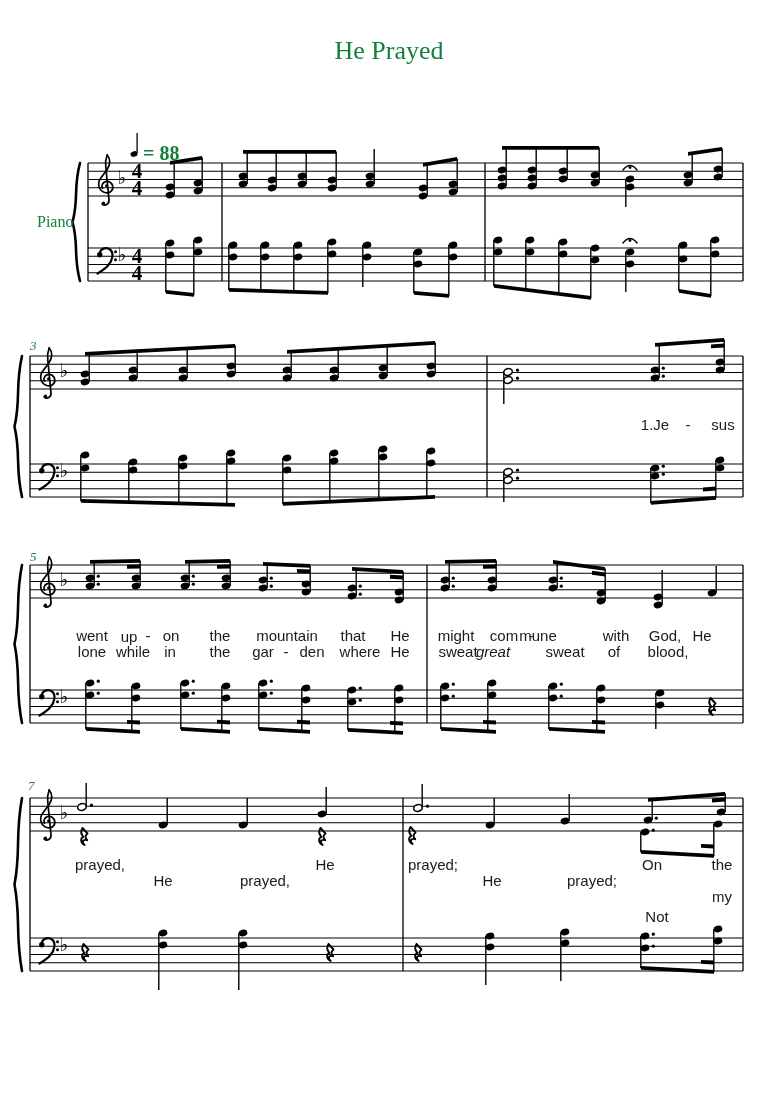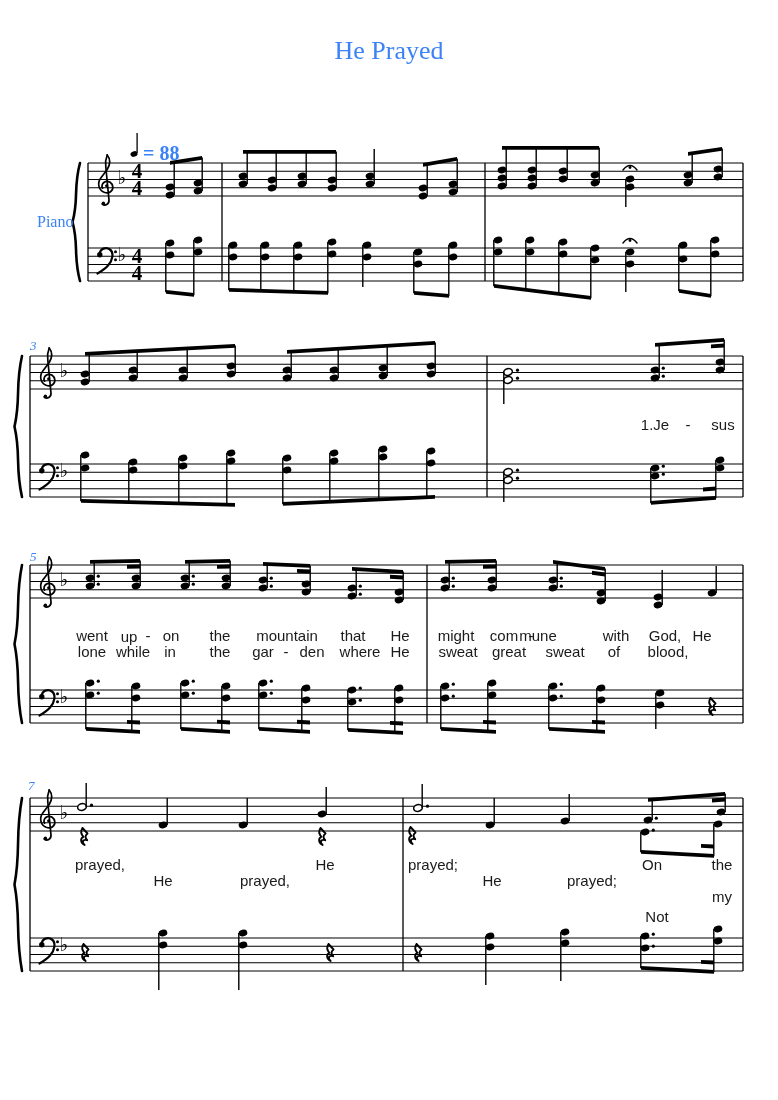--- a/index.html
+++ b/index.html
@@ -1,19 +1,19 @@
 <!DOCTYPE html>
 <html><head>
 <meta charset="utf-8">
 <style>
   html,body{margin:0;padding:0;background:#e8e8e8;}
   .page{position:relative;width:778px;height:1100px;background:#ffffff;margin:0 auto;
         font-family:"Liberation Serif",serif;overflow:hidden;}
   #score-svg{position:absolute;left:0;top:0;}
-  .abs{position:absolute;white-space:nowrap;color:#3b82f6;}
+  .abs{position:absolute;white-space:nowrap;color:#15803d;}
   .title{left:0;top:36px;width:778px;text-align:center;font-size:26px;
          font-family:"Liberation Serif",serif;}
   .tempo-text{left:143px;top:142px;font-size:20px;font-weight:bold;
               font-family:"Liberation Serif",serif;}
   .piano-label{left:37px;top:213px;font-size:16px;font-family:"Liberation Serif",serif;}
   .lyric{transform:translateX(-50%);font-family:"Liberation Sans",sans-serif;
          font-size:15px;color:#1a1a1a;}
   .mnum{font-style:italic;font-size:13px;font-family:"Liberation Serif",serif;}
   #overlay{position:absolute;left:0;top:0;width:778px;height:1100px;pointer-events:none;}
 </style>
@@ -542,21 +542,21 @@
       <div class="abs lyric" style="left: 92px; top: 643px;">lone</div>
       <div class="abs lyric" style="left: 133px; top: 643px;">while</div>
       <div class="abs lyric" style="left: 170px; top: 643px;">in</div>
       <div class="abs lyric" style="left: 220px; top: 643px;">the</div>
       <div class="abs lyric" style="left: 263px; top: 643px;">gar</div>
       <div class="abs lyric" style="left: 286px; top: 643px;">-</div>
       <div class="abs lyric" style="left: 312px; top: 643px;">den</div>
       <div class="abs lyric" style="left: 360px; top: 643px;">where</div>
       <div class="abs lyric" style="left: 400px; top: 643px;">He</div>
       <div class="abs lyric" style="left: 458px; top: 643px;">sweat</div>
-      <div class="abs lyric" style="left: 509px; top: 643px;">great</div>
+      <div class="abs lyric" style="left: 493px; top: 643px; font-style: italic;">great</div>
       <div class="abs lyric" style="left: 565px; top: 643px;">sweat</div>
       <div class="abs lyric" style="left: 614px; top: 643px;">of</div>
       <div class="abs lyric" style="left: 668px; top: 643px;">blood,</div>
       <div class="abs mnum" style="left: 28px; top: 778px;">7</div>
       <div class="abs lyric" style="left: 100px; top: 856px;">prayed,</div>
       <div class="abs lyric" style="left: 325px; top: 856px;">He</div>
       <div class="abs lyric" style="left: 433px; top: 856px;">prayed;</div>
       <div class="abs lyric" style="left: 652px; top: 856px;">On</div>
       <div class="abs lyric" style="left: 722px; top: 856px;">the</div>
       <div class="abs lyric" style="left: 163px; top: 872px;">He</div>

